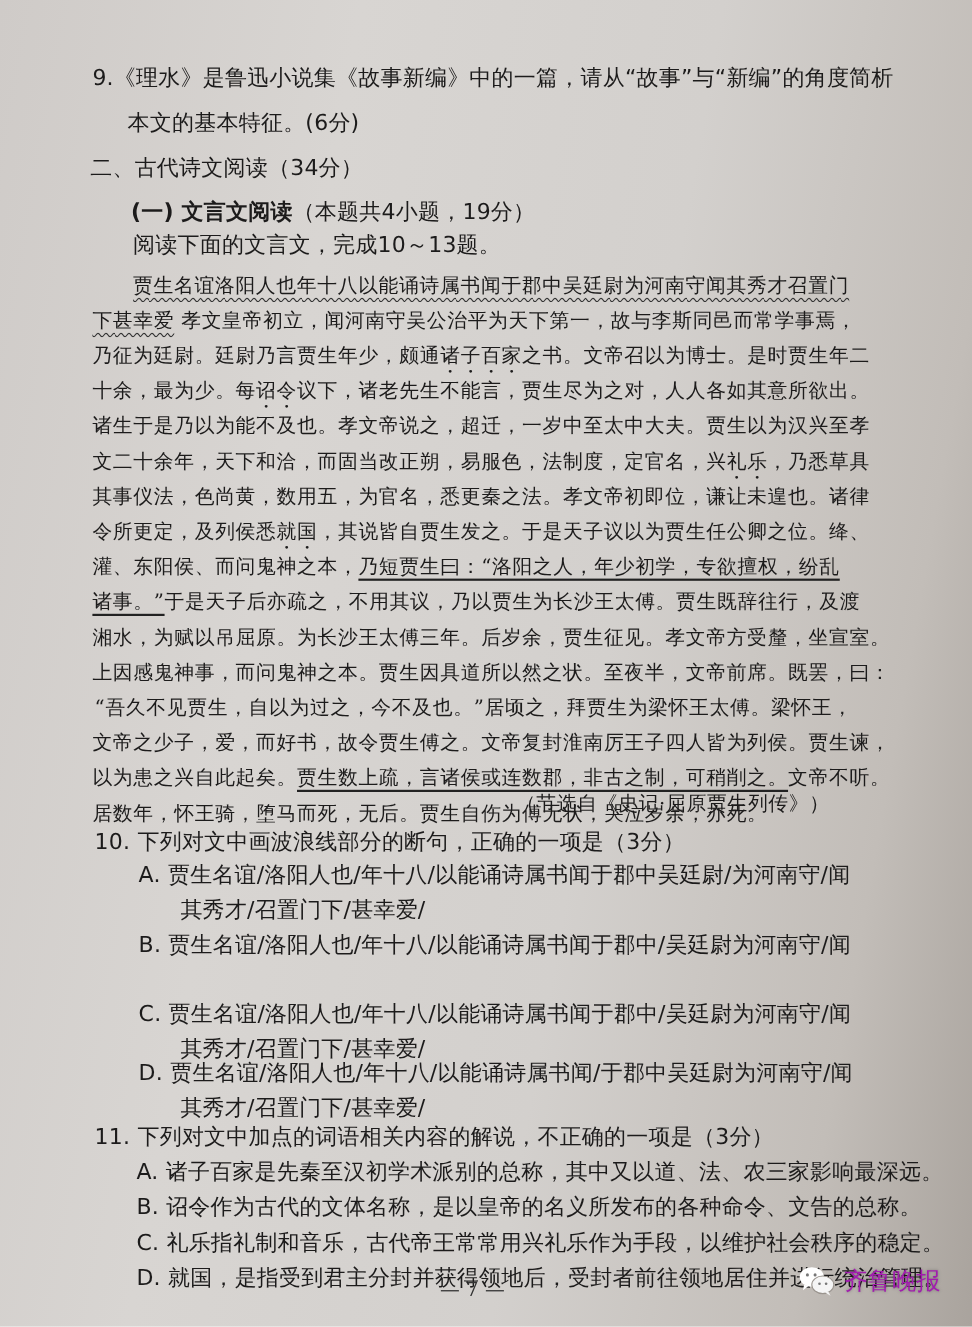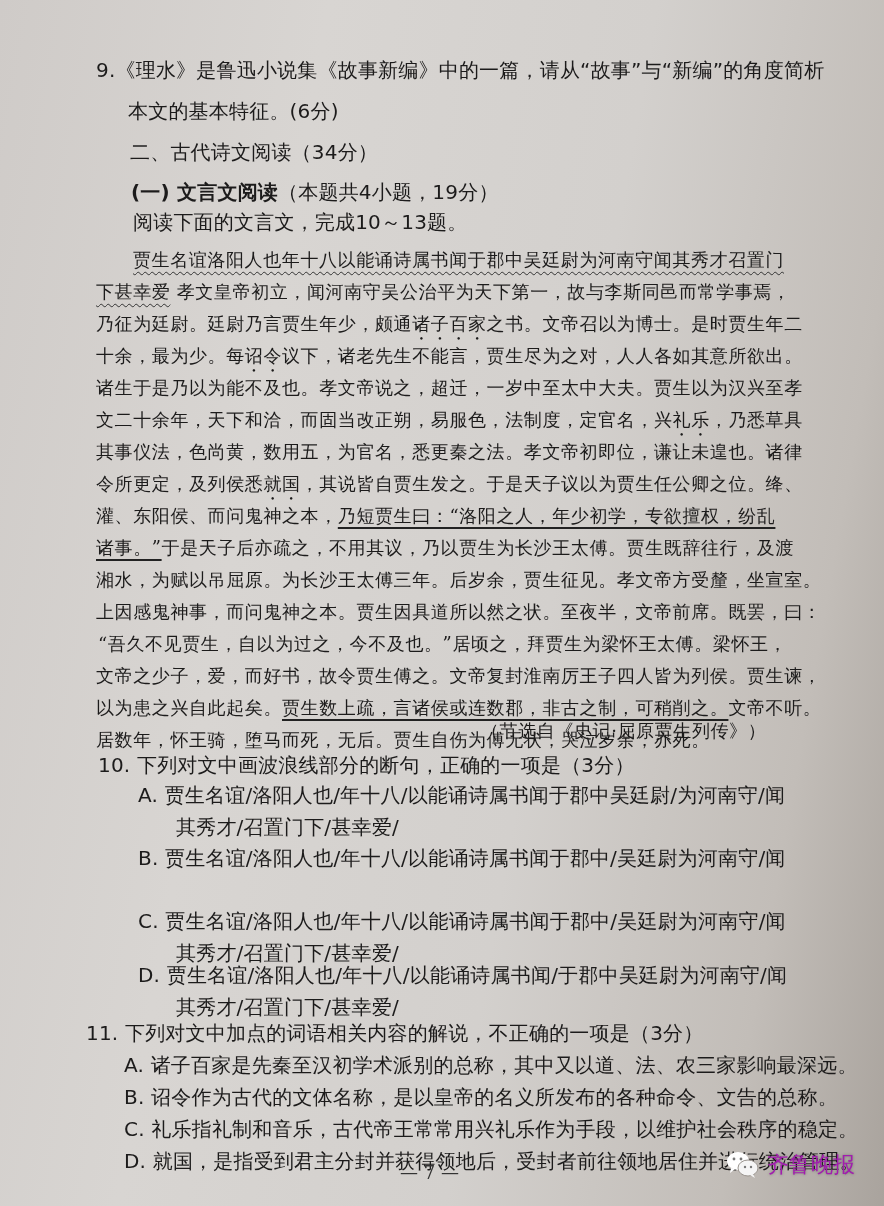--- a/index.html
+++ b/index.html
@@ -3,40 +3,40 @@
 <meta charset="utf-8">
 <style>
   html, body { margin: 0; padding: 0; }
   body {
     width: 884px; height: 1206px; overflow: hidden;
     background: linear-gradient(100deg, #cfcbc8 0%, #d8d5d2 30%, #d3d0cd 60%, #c2bdb8 85%, #a9a39d 100%);
     font-family: "DejaVu Serif", "Liberation Serif", serif;
     color: #1c1b1b;
     position: relative;
   }
-  .page { position: absolute; left: 16px; top: 0; width: 756px; height: 1206px; }
+  .page { position: absolute; left: 4px; top: 0; width: 756px; height: 1206px; }
   .line { position: absolute; white-space: nowrap; font-size: 18px; line-height: 30px; letter-spacing: 0.6px; }
   .sans { font-family: "DejaVu Sans", "Liberation Sans", sans-serif; font-size: 20px; letter-spacing: 0.2px; }
   .bold { font-weight: bold; }
   .wavy { text-decoration: underline wavy #333; text-underline-offset: 5px; text-decoration-thickness: 1px; }
   .uline { text-decoration: underline solid #222; text-underline-offset: 5px; text-decoration-thickness: 1.5px; }
   .dot { text-emphasis: dot; text-emphasis-position: under; -webkit-text-emphasis: dot; -webkit-text-emphasis-position: under; }
   .footer-num { position: absolute; left: 400px; top: 1162px; font-size: 18px; color: #333; }
   .watermark { position: absolute; left: 725px; top: 1150px; display: flex; align-items: center; gap: 6px; color: #a21caf; font-family: "DejaVu Sans", sans-serif; font-size: 22px; text-shadow: 0 0 3px rgba(0,0,0,0.35); }
   .wm-icon { width: 36px; height: 30px; }
 </style>
 </head>
 <body>
 
 <div class="page" data-name="exam-page">
 
   <div class="line sans" style="left:80px; top:55px;" data-name="q9-line1">9.《理水》是鲁迅小说集《故事新编》中的一篇，请从“故事”与“新编”的角度简析</div>
   <div class="line sans" style="left:112px; top:96px;" data-name="q9-line2">本文的基本特征。(6分)</div>
 
-  <div class="line sans" style="left:78px; top:137px;margin-left:36px;" data-name="section-title">二、古代诗文阅读（34分）</div>
+  <div class="line sans" style="left:78px; top:137px;" data-name="section-title">二、古代诗文阅读（34分）</div>
   <div class="line sans" style="left:115px; top:177px;" data-name="subsection-heading">
     <span class="bold" data-name="subsection-title">(一) 文言文阅读</span><span data-name="subsection-note">（本题共4小题，19分）</span>
   </div>
   <div class="line sans" style="left:117px; top:207px;" data-name="instruction">阅读下面的文言文，完成10～13题。</div>
 
   <div class="line" style="left:117px; top:245px;" data-name="passage-line-1"><span class="wavy" data-name="wavy-segment">贾生名谊洛阳人也年十八以能诵诗属书闻于郡中吴廷尉为河南守闻其秀才召置门</span></div>
   <div class="line" style="left:80px; top:277px;" data-name="passage-line-2"><span class="wavy" data-name="wavy-segment-end">下甚幸爱</span><span> 孝文皇帝初立，闻河南守吴公治平为天下第一，故与李斯同邑而常学事焉，</span></div>
   <div class="line" style="left:80px; top:309px;" data-name="passage-line-3"><span>乃征为廷尉。廷尉乃言贾生年少，颇通</span><span class="dot" data-name="dotted-term-zhuzi">诸子百家</span><span>之书。文帝召以为博士。是时贾生年二</span></div>
   <div class="line" style="left:80px; top:341px;" data-name="passage-line-4"><span>十余，最为少。每</span><span class="dot" data-name="dotted-term-zhaoling">诏令</span><span>议下，诸老先生不能言，贾生尽为之对，人人各如其意所欲出。</span></div>
   <div class="line" style="left:80px; top:373px;" data-name="passage-line-5">诸生于是乃以为能不及也。孝文帝说之，超迁，一岁中至太中大夫。贾生以为汉兴至孝</div>

